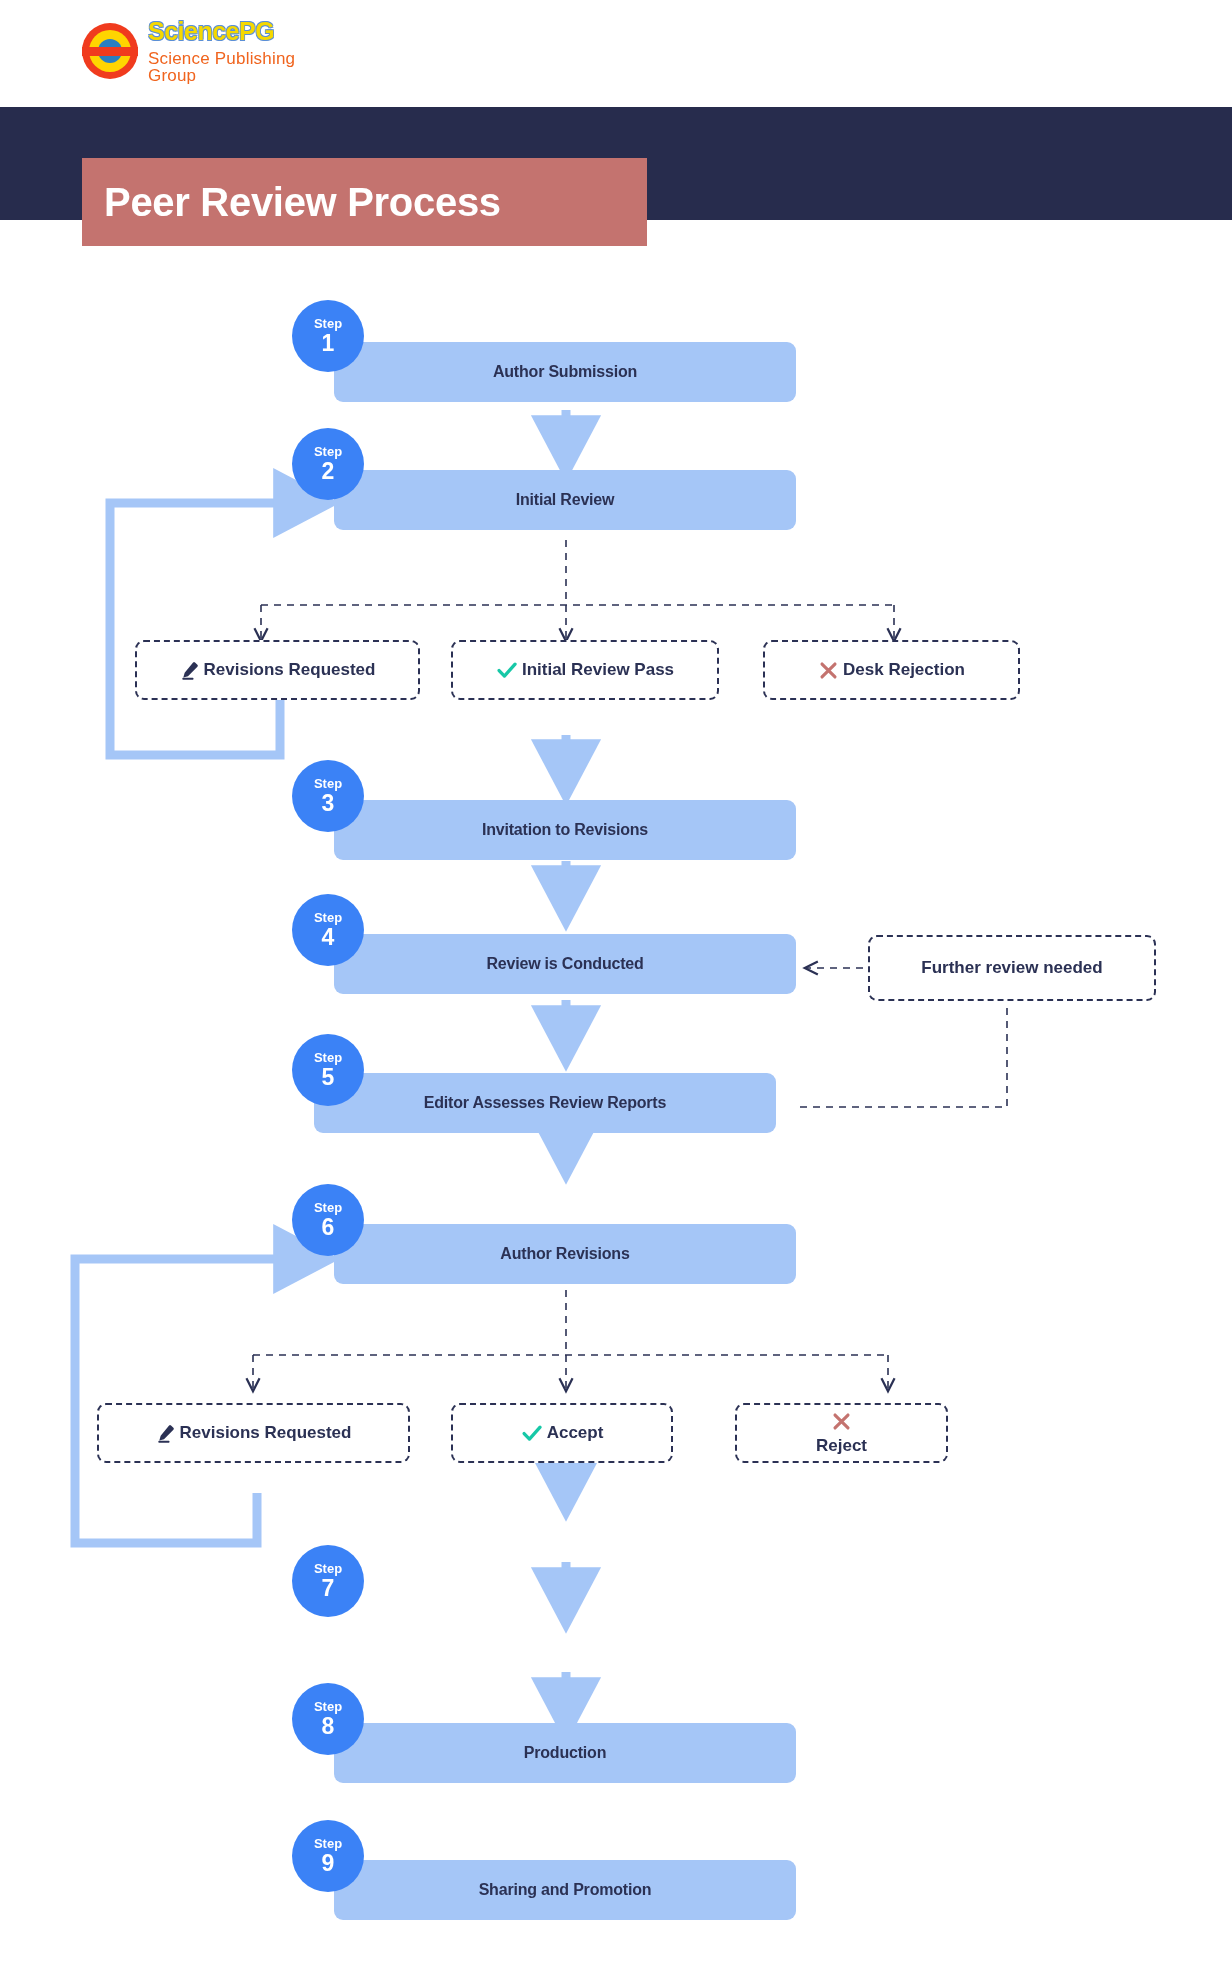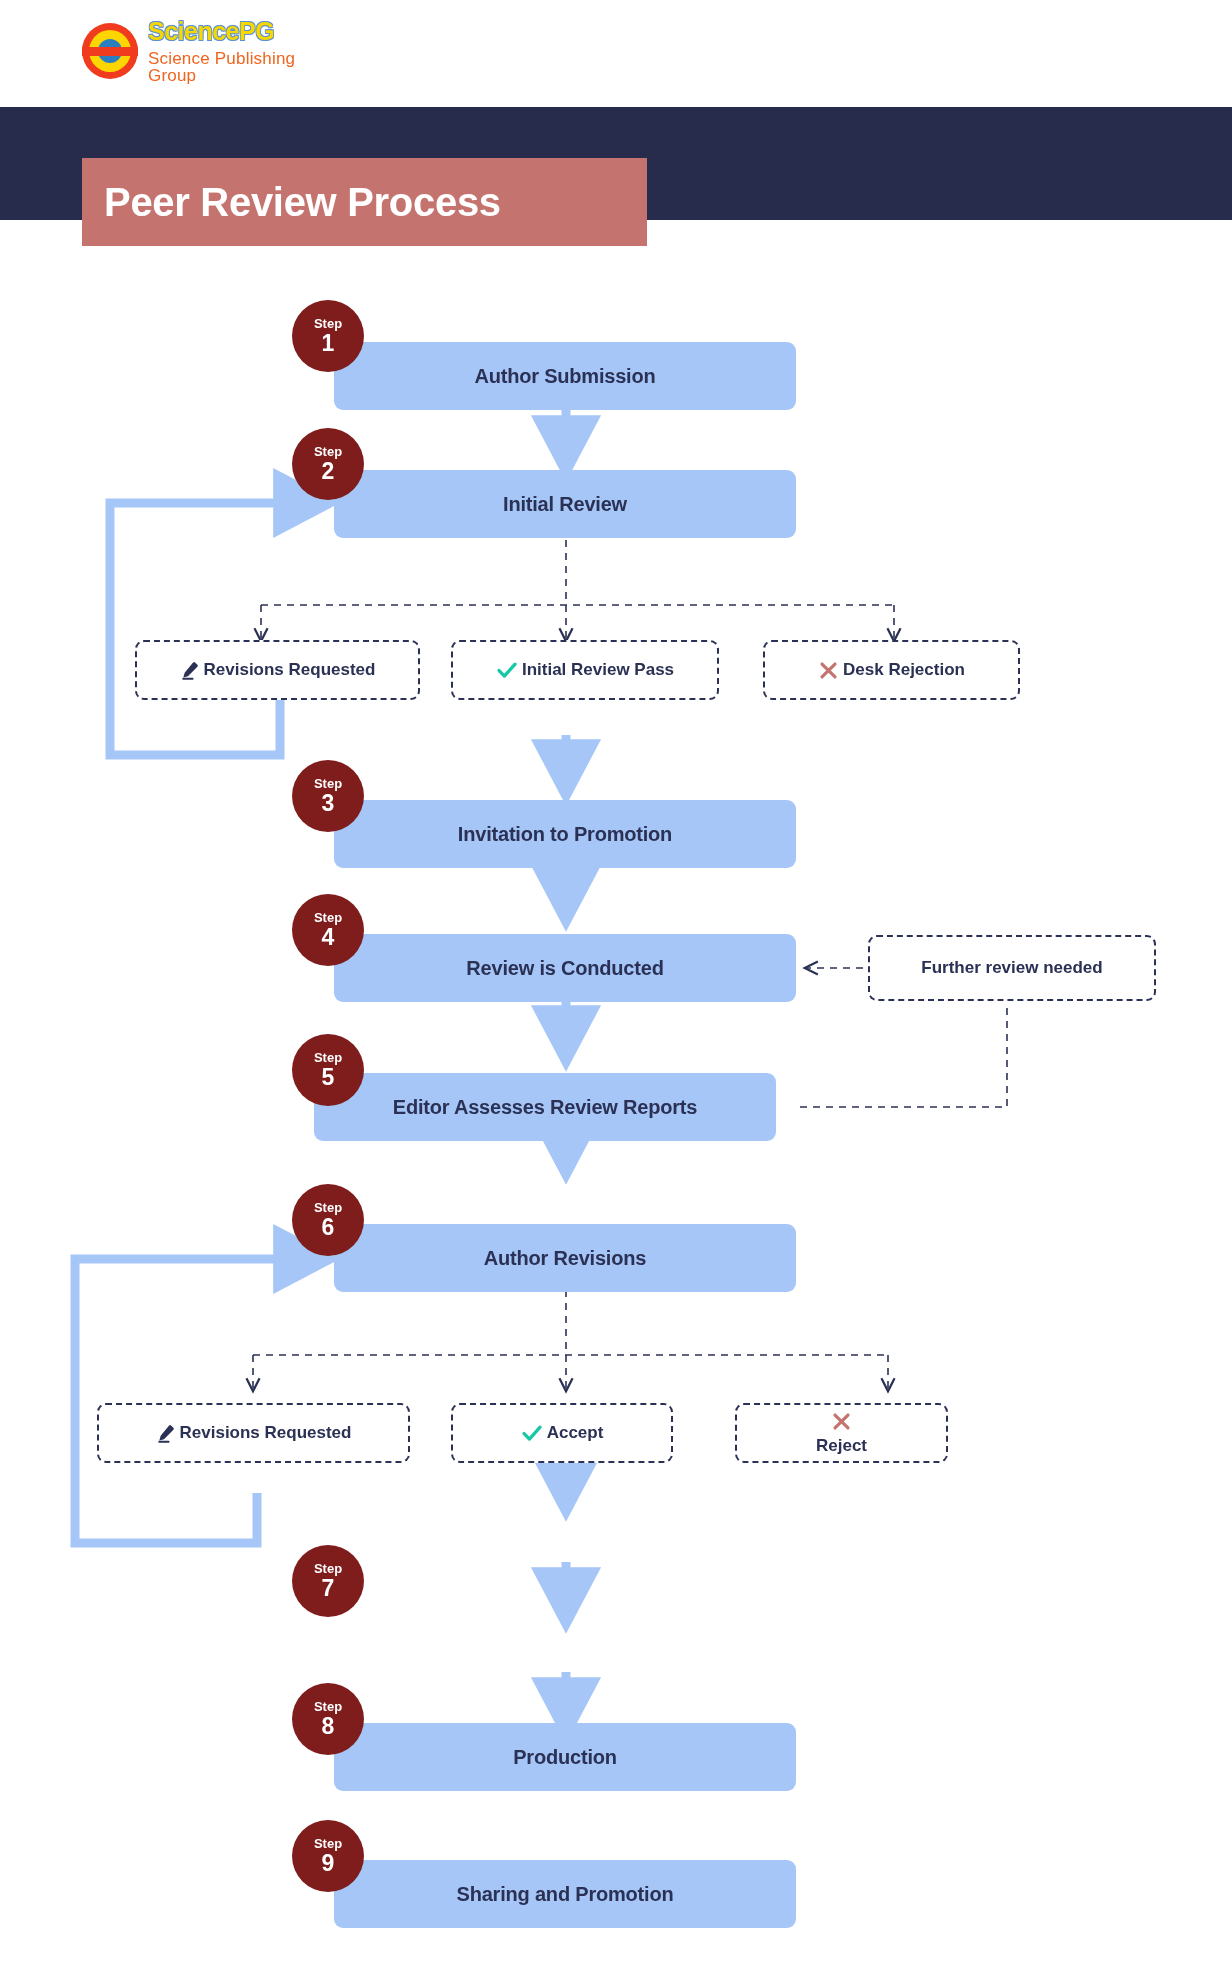--- a/index.html
+++ b/index.html
@@ -109,37 +109,37 @@
   .svg-layer {
     position: absolute;
     left: 0; top: 0;
     width: 1232px; height: 1986px;
     pointer-events: none;
   }
 
   
   .step-box {
     position: absolute;
-    height: 68px;
+    height: 60px;
     background: #a5c6f7;
     border-radius: 9px;
     display: flex;
     align-items: center;
     justify-content: center;
     color: #2b3154;
-    font-size: 20px;
+    font-size: 16px;
     font-weight: bold;
     letter-spacing: -0.2px;
   }
   
   .step-badge {
     position: absolute;
     width: 72px; height: 72px;
     border-radius: 50%;
-    background: #7f1d1d;
+    background: #3b82f6;
     color: #ffffff;
     display: flex;
     flex-direction: column;
     align-items: center;
     justify-content: center;
     z-index: 4;
   }
   .step-badge .lbl {
     font-size: 13px;
     font-weight: bold;
@@ -286,21 +286,21 @@
         </svg>
       </span>
       <span>Desk Rejection</span>
     </div>
 
     <div class="step-badge" style="left:292px; top:760px;">
       <span class="lbl">Step</span>
       <span class="num">3</span>
     </div>
     <div class="step-box" style="left:334px; top:800px; width:462px;">
-      <span>Invitation to Promotion</span>
+      <span>Invitation to Revisions</span>
     </div>
 
     <div class="step-badge" style="left:292px; top:894px;">
       <span class="lbl">Step</span>
       <span class="num">4</span>
     </div>
     <div class="step-box" style="left:334px; top:934px; width:462px;">
       <span>Review is Conducted</span>
     </div>
 

